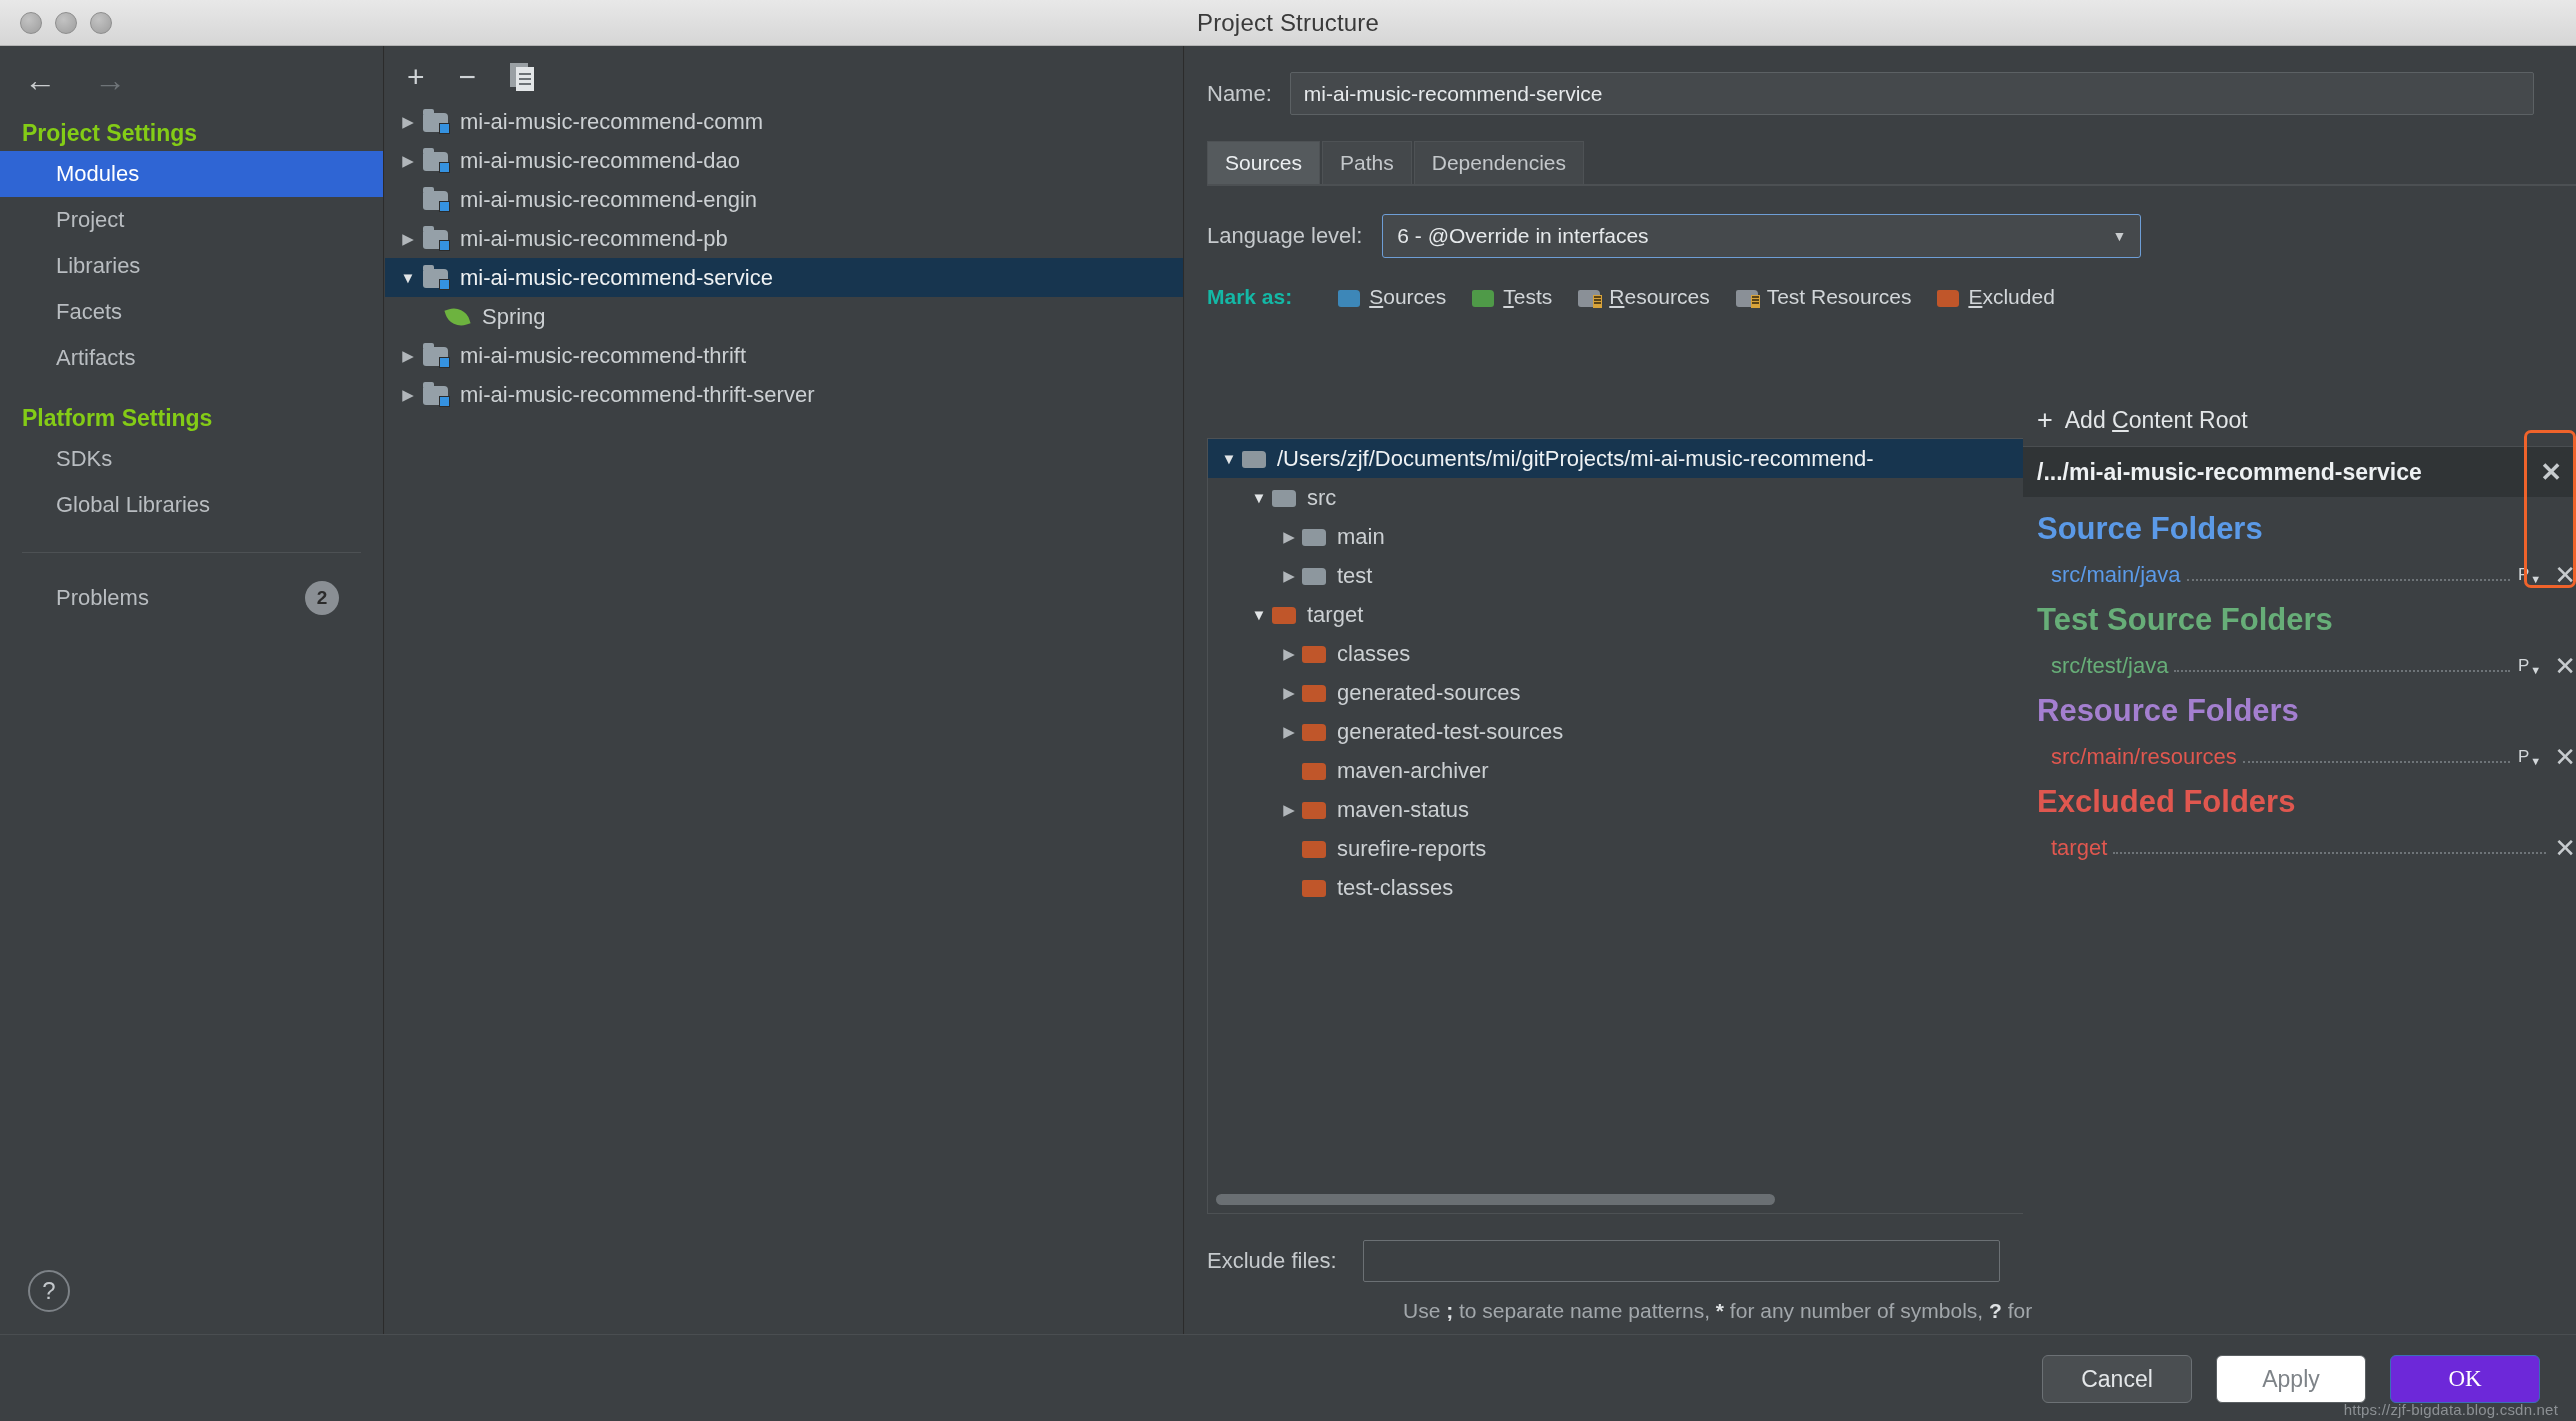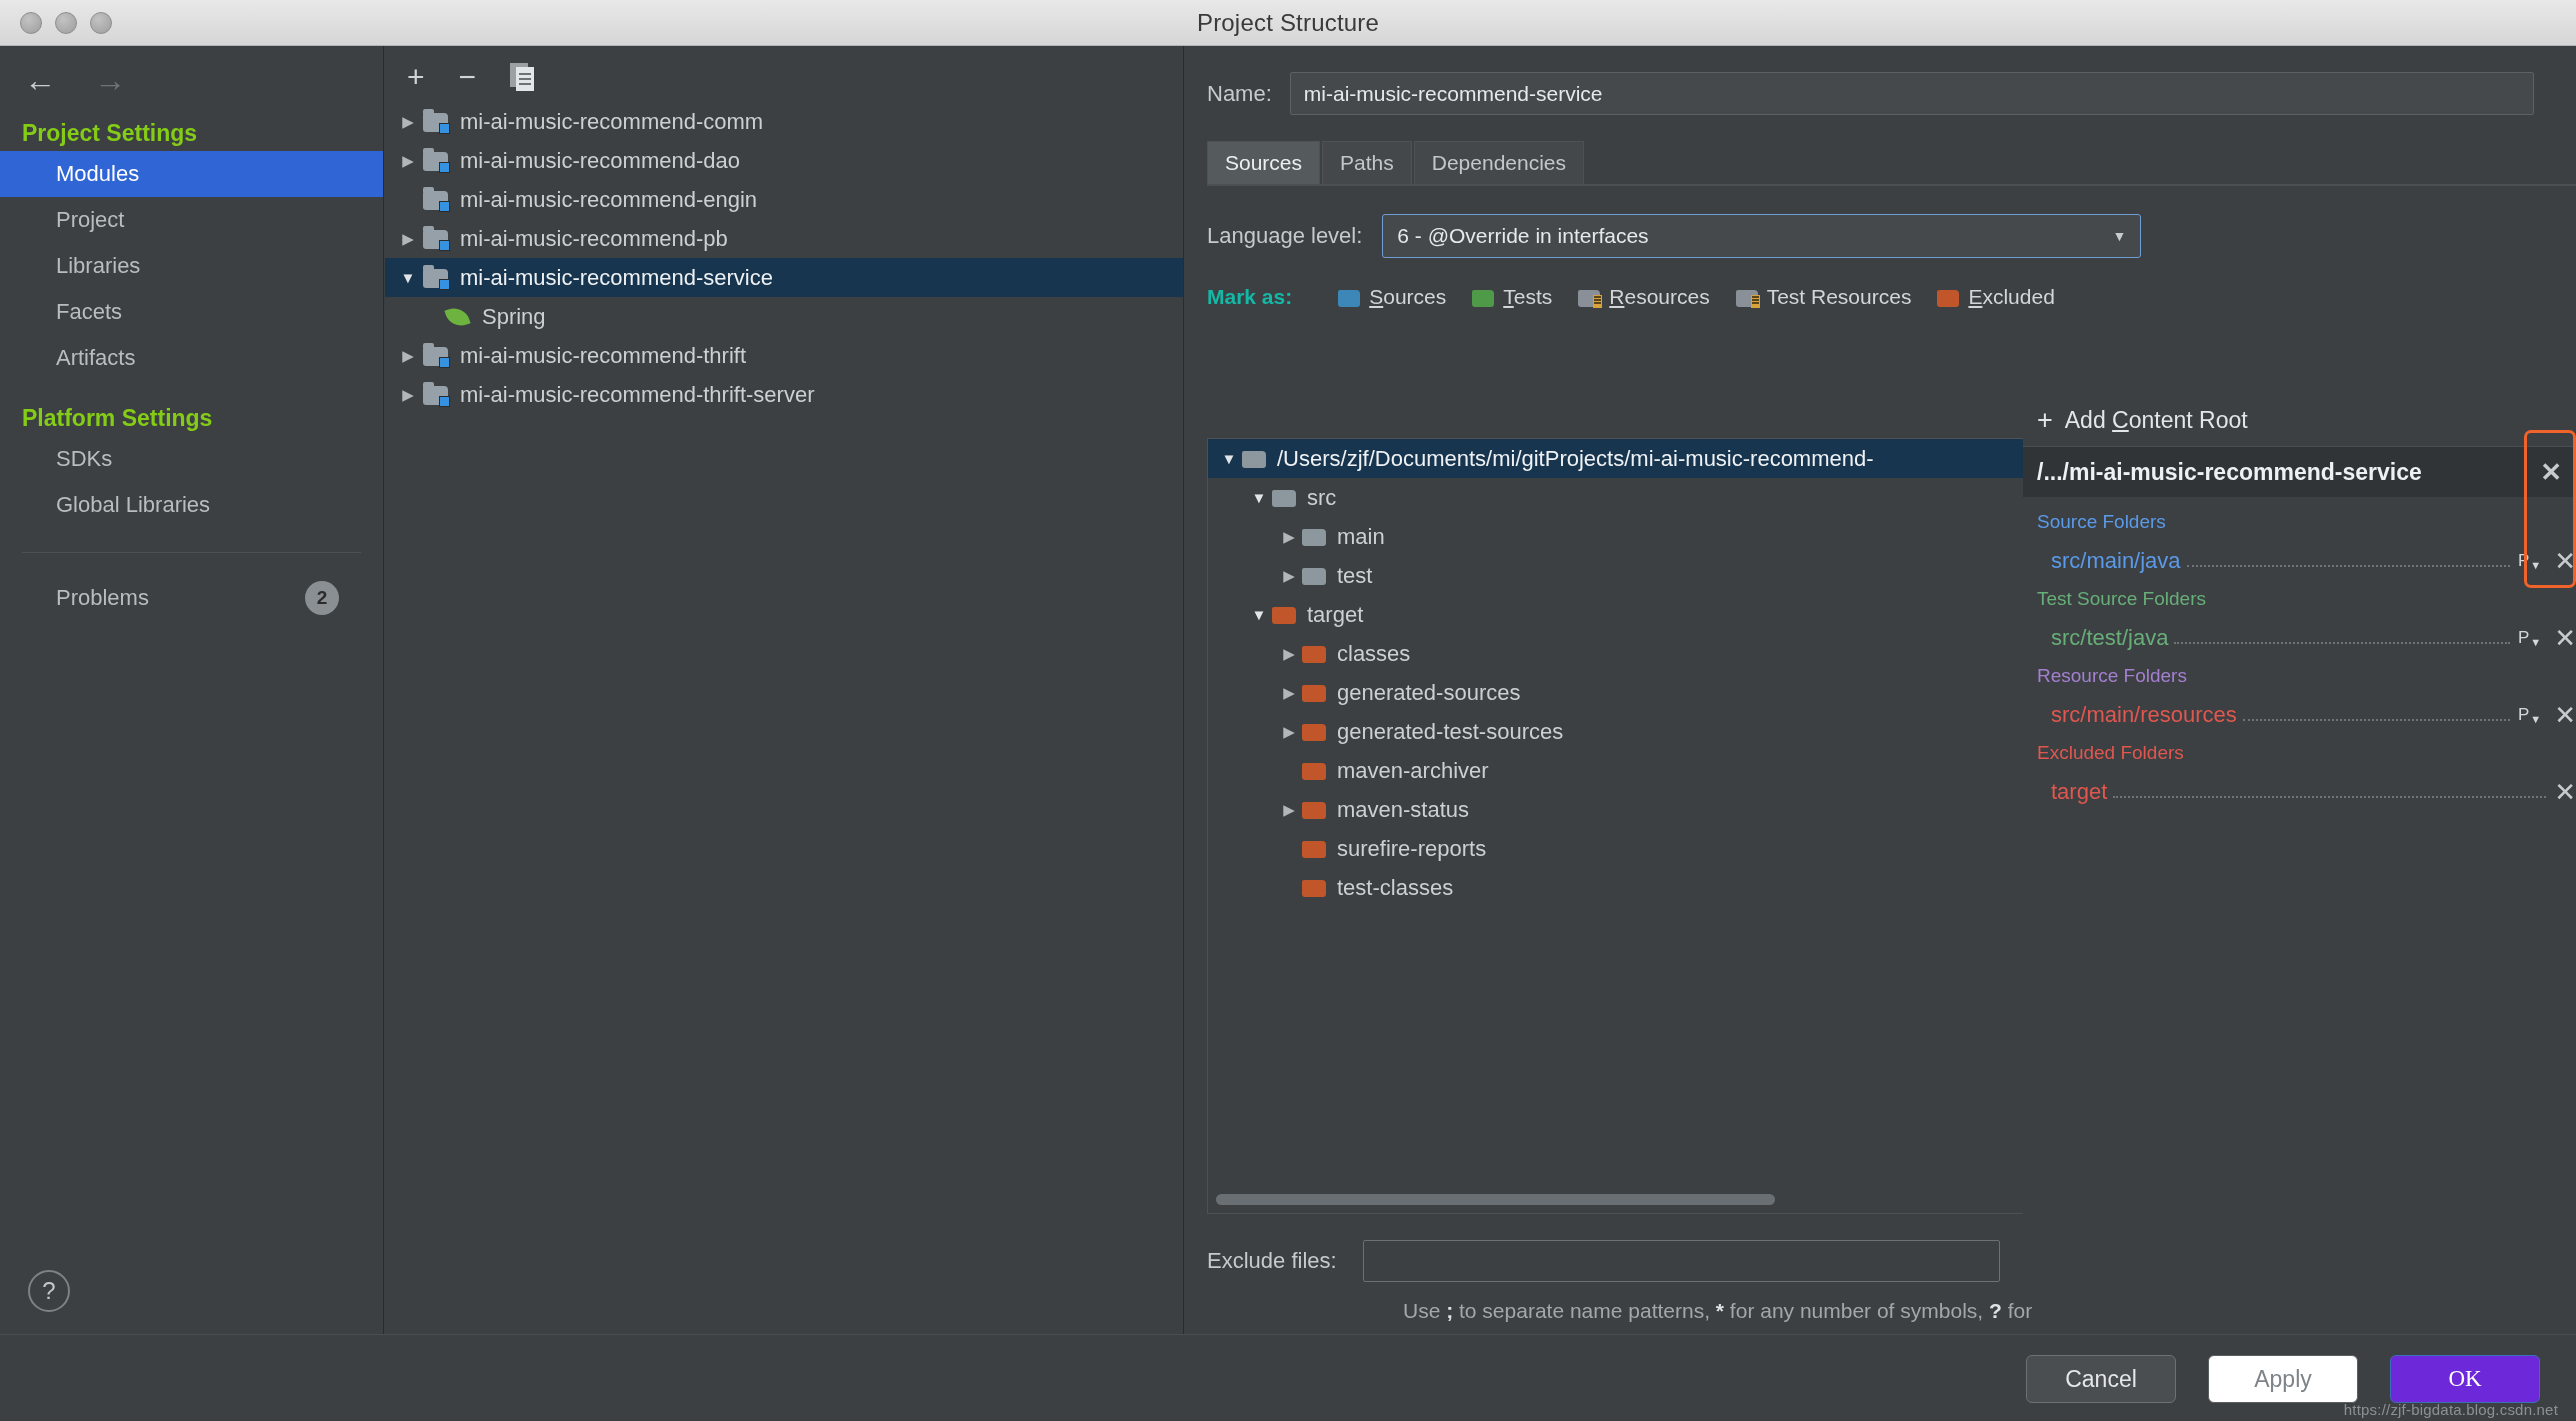--- a/index.html
+++ b/index.html
@@ -194,21 +194,21 @@
     border-bottom: 1px solid #4a4e51;
   }
   .addroot .plus { font-size: 27px; color:#e3e6e8; }
   .croot-title {
     display:flex; align-items:center; justify-content:space-between;
     height: 50px; background:#303436; padding: 0 14px 0 14px;
     font-size: 23px; font-weight:bold; color:#eef1f3;
   }
   .xbtn { font-size: 26px; color:#c7cbce; line-height:1; }
   .fgroup { padding: 14px 0 0 14px; }
-  .fgroup h4 { font-size: 19px; font-weight:normal; margin-bottom: 5px; }
+  .fgroup h4 { font-size: 31px; font-weight:bold; margin-bottom: 5px; }
   .fitem {
     display:flex; align-items:flex-end; font-size: 22px; padding-left: 14px;
     height: 36px;
   }
   .fitem .nm { white-space:nowrap; }
   .fitem .dots {
     flex:1; border-bottom: 2px dotted #6e7478; margin: 0 8px 7px 6px; height: 1px;
   }
   .fitem .tools { display:flex; align-items:center; gap: 14px; color:#d3d7da; }
   .pkg { font-size: 17px; color:#d3d7da; position:relative; }
@@ -216,21 +216,21 @@
   .hl-box {
     position:absolute; left: 2524px; top: 384px; width: 52px; height: 158px;
     border: 3px solid #f0632b; border-radius: 7px; pointer-events:none;
   }
 
   
   .bottombar {
     position:absolute; left:0; bottom:0; width: 2576px; height: 88px;
     background:#3c4043; border-top: 1px solid #4a4e51;
   }
-  .btns { position:absolute; right: 36px; top: 20px; display:flex; gap: 32px; }
+  .btns { position:absolute; right: 36px; top: 20px; display:flex; gap: 24px; }
   .btn {
     min-width: 150px; height: 48px; border-radius: 6px;
     display:flex; align-items:center; justify-content:center;
     font-size: 23px; padding: 0 22px;
   }
   .btn.default { background:#4a4e51; border:1px solid #6c7175; color:#e4e7e9; }
   .btn.disabled { background:#ffffff; border:1px solid #5b6063; color:#7e8388; }
   .btn.primary { background:#6d28d9; border:1px solid #3b6fb6; color:#ffffff;font-family:Liberation Serif, serif; }
   .watermark {
     position:absolute; right: 18px; bottom: 4px;

